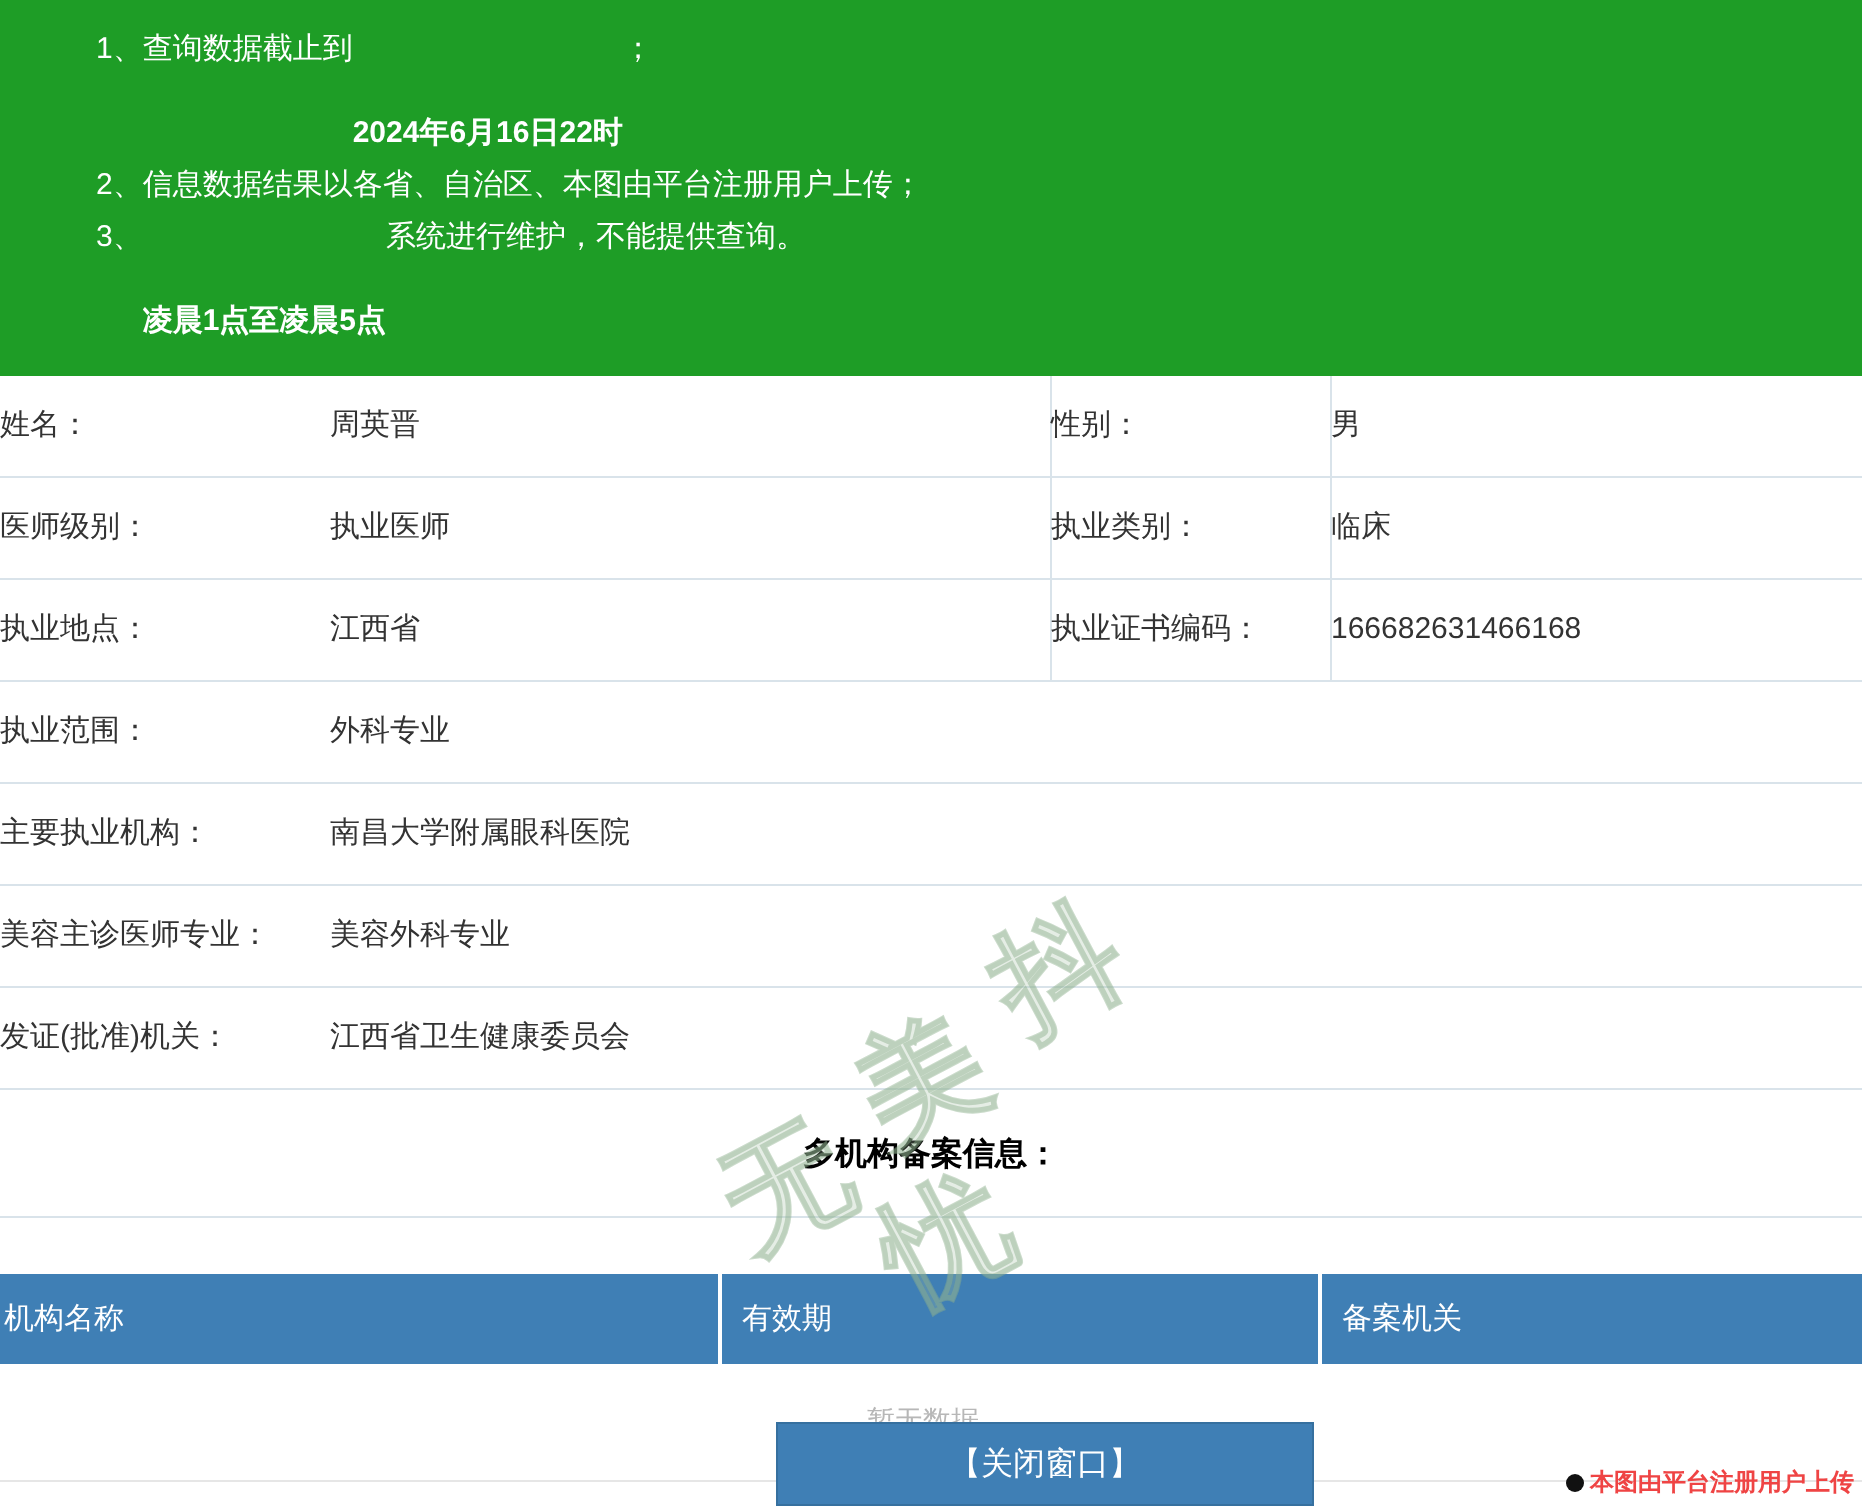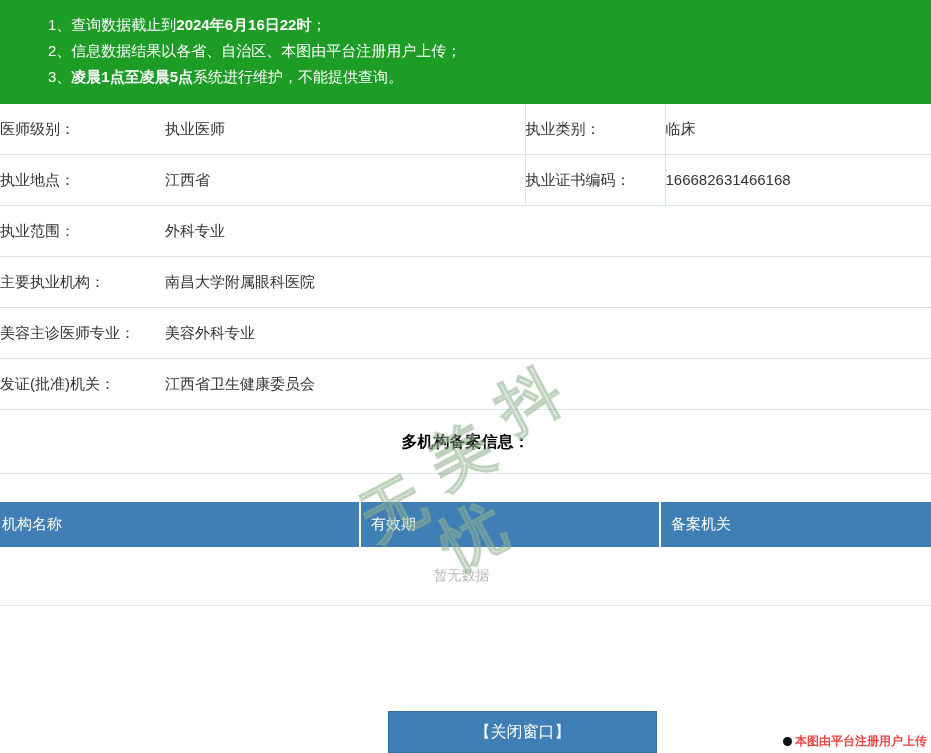--- a/index.html
+++ b/index.html
@@ -28,20 +28,21 @@
   .notice-line {
     display: flex;
     align-items: flex-start;
     padding: 3px 0 3px 48px;
     font-size: 15px;
     line-height: 20px;
     white-space: nowrap;
   }
   .notice-strong {
     font-weight: bold;
+    margin-top: 42px;
   }
 
   
   .info-wrap {
     position: relative;
     width: 931px;
   }
   table.info {
     border-collapse: collapse;
     width: 931px;
@@ -216,20 +217,26 @@
   </div>
 
   <table class="info">
     <colgroup>
       <col class="col-l1">
         <col class="col-v1">
         <col class="col-l2">
         <col class="col-v2">
     </colgroup>
     <tbody>
+      <tr>
+        <td class="label">姓名：</td>
+        <td class="value">周英晋</td>
+        <td class="label sep-left">性别：</td>
+        <td class="value sep-left">男</td>
+      </tr>
       <tr>
         <td class="label">医师级别：</td>
         <td class="value">执业医师</td>
         <td class="label sep-left">执业类别：</td>
         <td class="value sep-left">临床</td>
       </tr>
       <tr>
         <td class="label">执业地点：</td>
         <td class="value">江西省</td>
         <td class="label sep-left">执业证书编码：</td>

